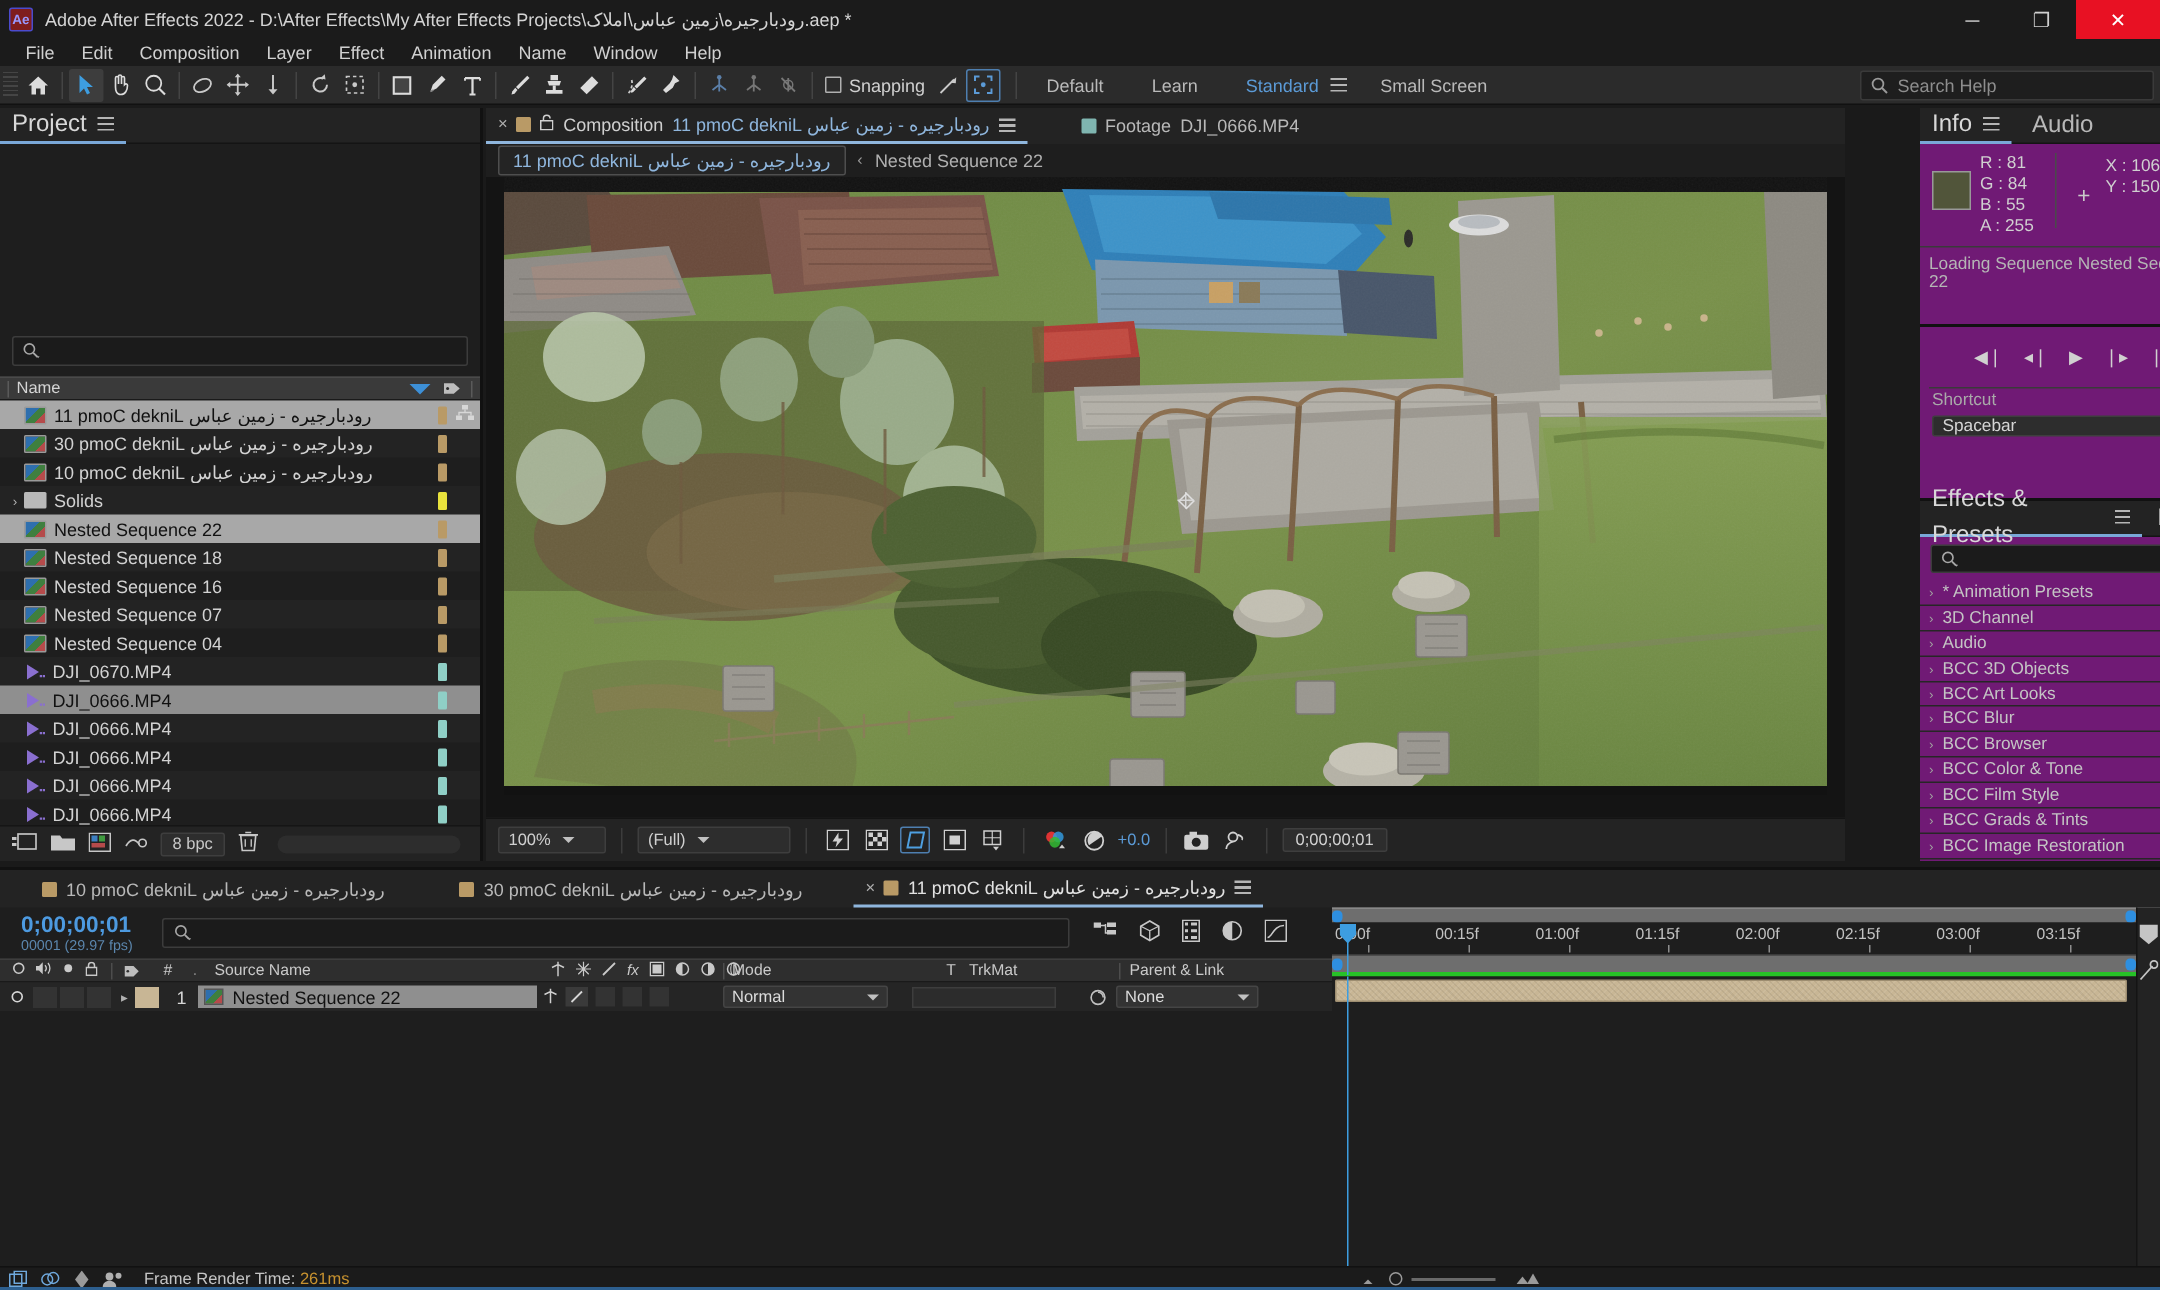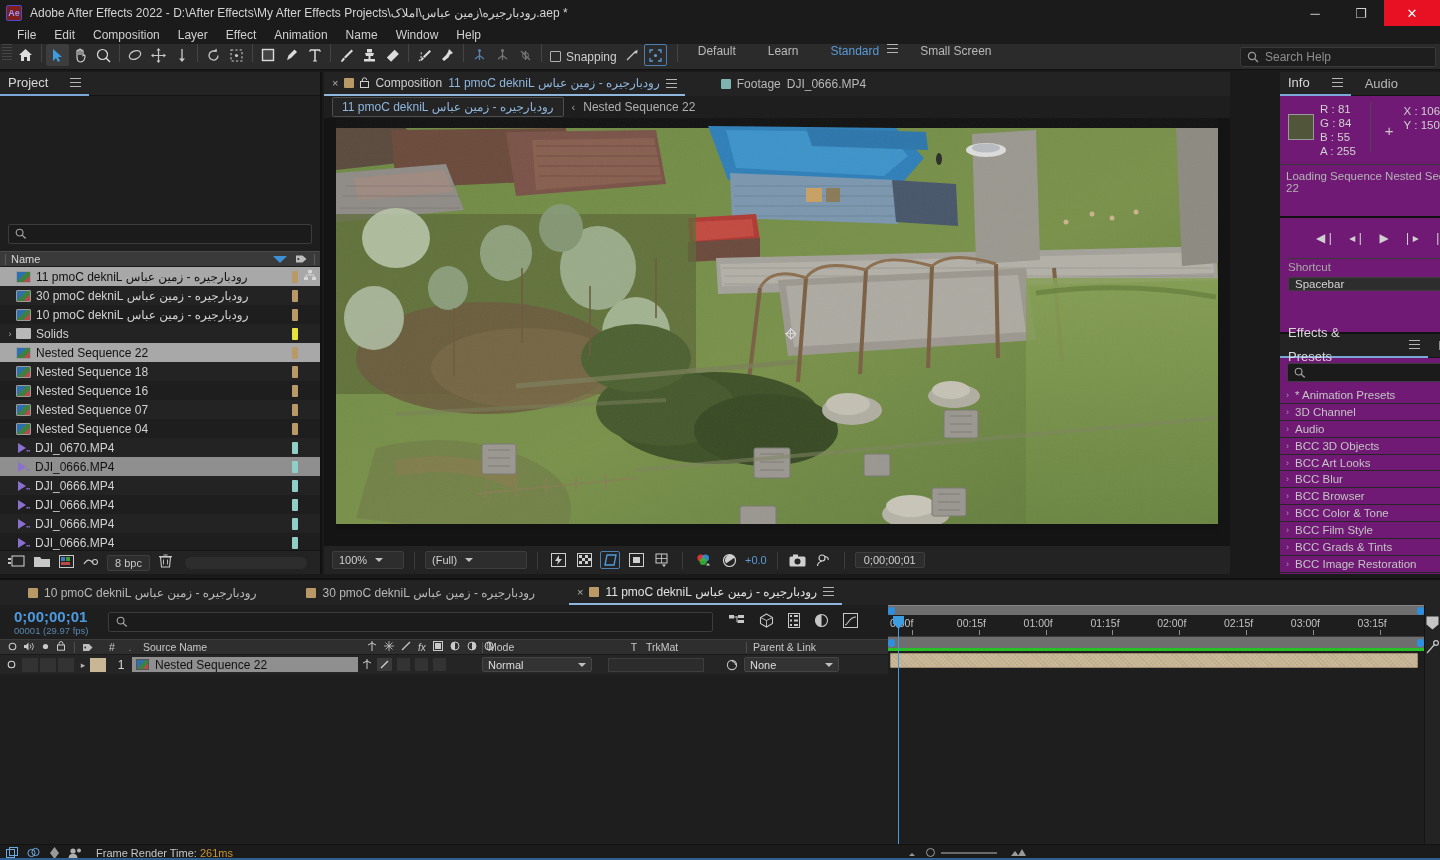--- a/index.html
+++ b/index.html
@@ -37,21 +37,21 @@
   
   .menubar {
     position: absolute; top: 26px; left: 0; width: 1440px; height: 18px;
     background: #1b1b1b; display: flex; align-items: center; padding-left: 8px;
   }
   .menu-item { padding: 0 9px; font-size: 12px; color: #d0d0d0; line-height: 18px; }
 
   
   .toolbar {
     position: absolute; top: 44px; left: 0; width: 1440px; height: 26px;
-    background: #2b2b2b; display: flex; 
+    background: #2b2b2b; display: flex; align-items: center;
     border-bottom: 1px solid #111;
   }
   .grip { width: 10px; height: 18px; margin: 0 2px 0 2px;
     background: repeating-linear-gradient(to bottom,#5a5a5a 0 1px,transparent 1px 3px);
     opacity: .55; }
   .tool {
     width: 23px; height: 22px; display: flex; align-items: center; justify-content: center;
     color: #d6d6d6; position: relative;
   }
   .tool.active { background: #3d3d3d; border-radius: 2px; }
@@ -72,22 +72,22 @@
     display: flex; align-items: center; padding-left: 6px; color: #8d8d8d; font-size: 12px;
   }
 
   
   .project-panel {
     position: absolute; top: 72px; left: 0; width: 322px; height: 502px;
     background: #1e1e1e; border-right: 2px solid #111;
   }
   .panel-tabs { height: 24px; background: #232323; display: flex; align-items: center; border-bottom:1px solid #141414;}
   .panel-tab {
-    padding: 0 8px; height: 24px; line-height: 24px; font-size: 13px; color: #b8b8b8;
-    display:flex; align-items:center; gap:22px;
+    padding: 0 8px; height: 24px; line-height: 24px; font-size: 16px; color: #b8b8b8;
+    display:flex; align-items:center; gap:7px;
   }
   .panel-tab.active { color: #d8d8d8; border-bottom: 2px solid #7aa8d8; }
   .hamb { display:inline-block; width:11px; height:9px;
     background: repeating-linear-gradient(to bottom,#b5b5b5 0 1.5px,transparent 1.5px 4px); }
   .proj-preview { height: 122px; background:#1e1e1e; }
   .proj-search {
     margin: 6px 8px 0 8px; height: 20px; background:#1b1b1b; border:1px solid #3c3c3c;
     border-radius:2px; display:flex; align-items:center; padding-left:6px;
   }
   .col-head {

